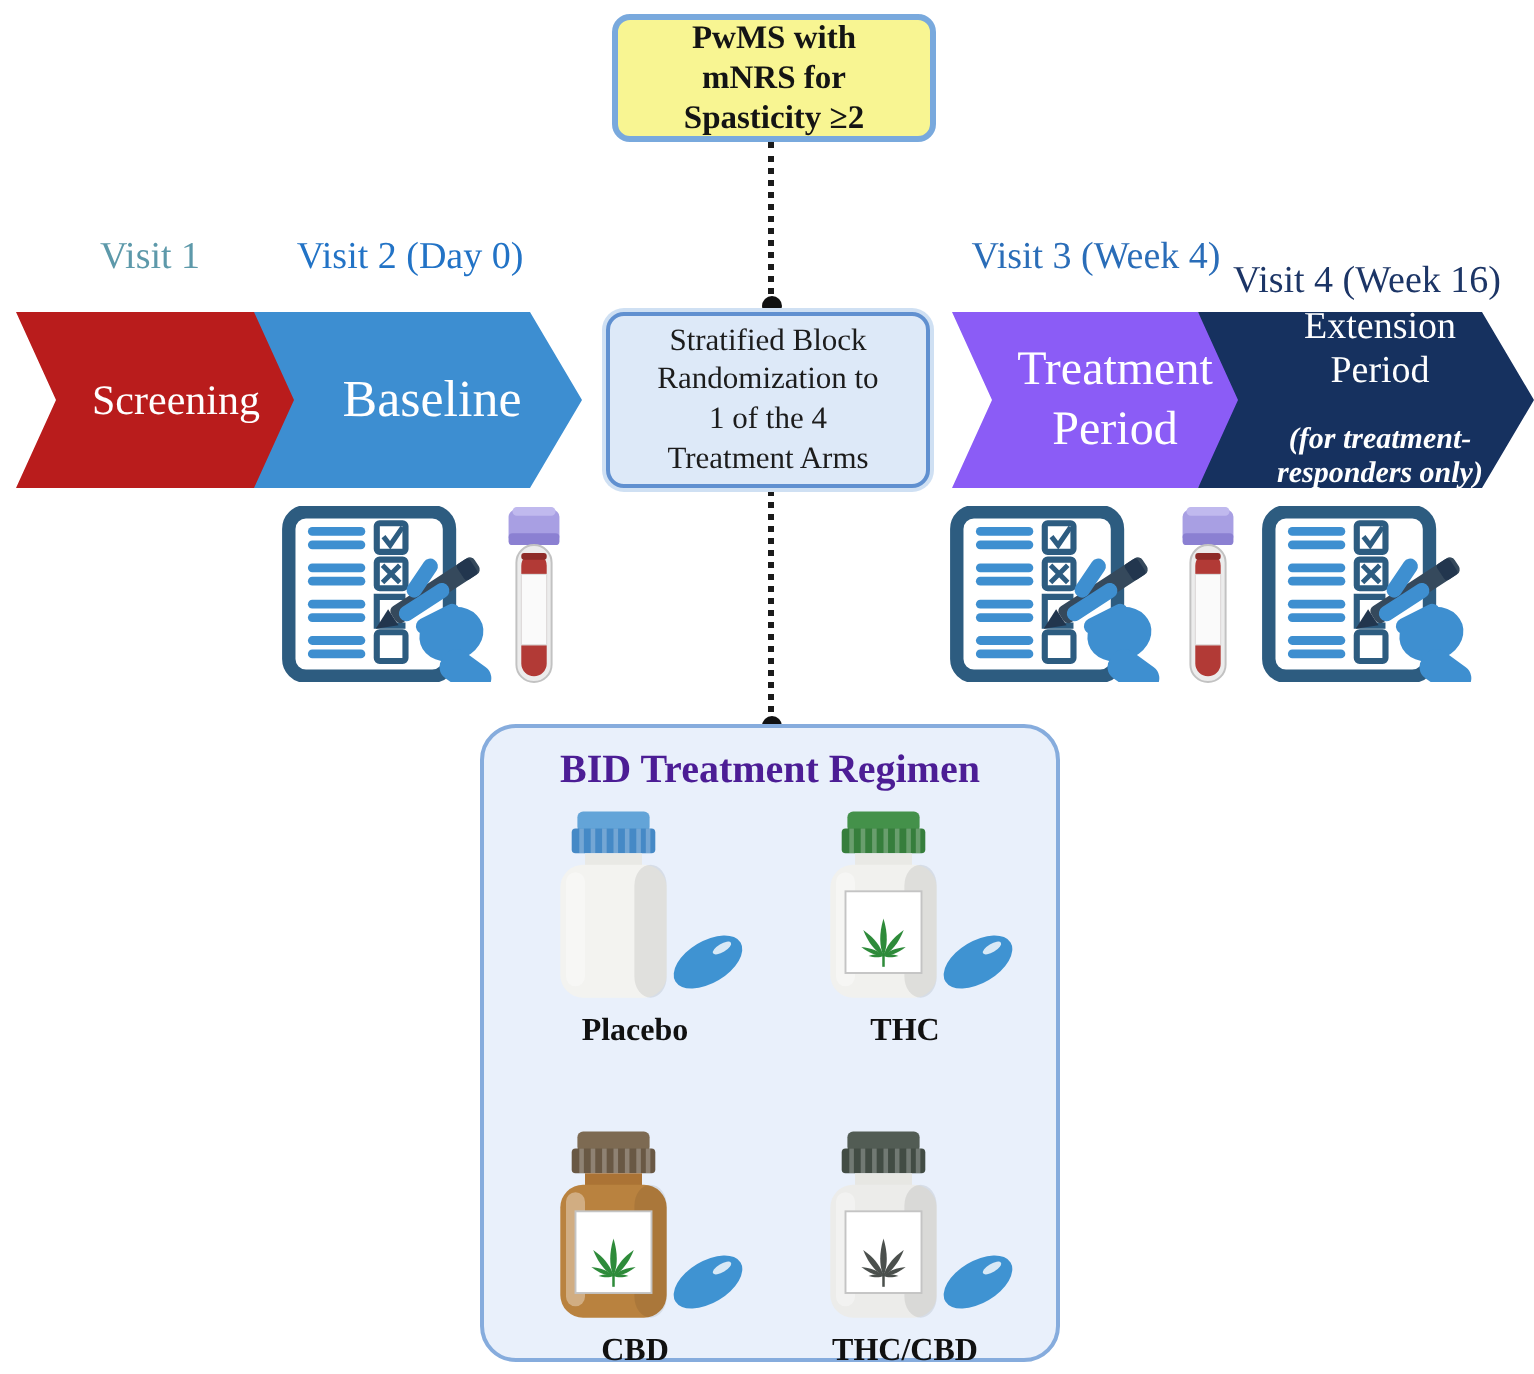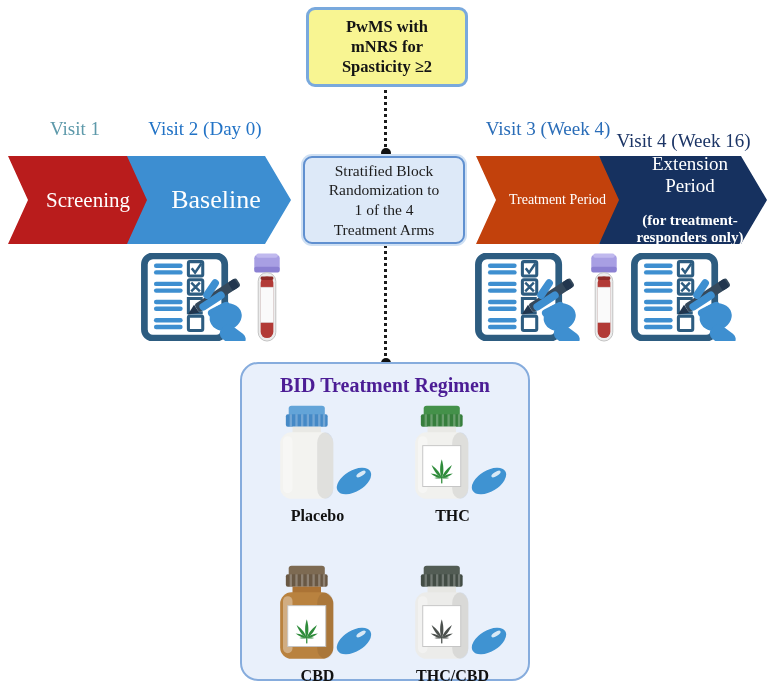--- a/index.html
+++ b/index.html
@@ -9,45 +9,45 @@
 
   
   .dotline { position:absolute; left:384px; width:0; border-left:3px dotted #1b1b1b; }
   .dotline.seg1 { top:71px; height:83px; }
   .dotline.seg2 { top:245px; height:117px; }
   .node-dot { position:absolute; width:10px; height:10px; border-radius:50%; background:#111; left:381px; }
   .node-dot.d1 { top:148px; }
   .node-dot.d2 { top:358px; }
 
   
-  .top-box { position:absolute; left:306px; top:7px; width:162px; height:80px;
+  .top-box { position:absolute; left:306px; top:7px; width:162px; height:64px;
     background:#f8f592; border:3px solid #79a9dd; border-radius:9px;
     display:flex; flex-direction:column; align-items:center; justify-content:center;
     font-weight:bold; font-size:16.5px; line-height:1.2; color:#141414; text-align:center; }
 
   
   .visit-label { position:absolute; top:118px; height:24px; text-align:center;
     font-weight:normal; font-size:19px; }
   .vl1 { left:10px;  width:130px; color:#5d99aa; }
   .vl2 { left:115px; width:180px; color:#2273c6; }
   .vl3 { left:458px; width:180px; color:#2a6db8; }
   .vl4 { left:600px; width:167px; color:#1c3566;margin-top:12px; }
 
   
   .chev { position:absolute; top:156px; height:88px; color:#fff;
     display:flex; flex-direction:column; align-items:center; justify-content:center;
     text-align:center; padding-left:14px;
     clip-path:polygon(0 0, calc(100% - 26px) 0, 100% 50%, calc(100% - 26px) 100%, 0 100%, 20px 50%); }
   .a1 { left:8px;   width:146px; background:#b91c1c; font-size:21px; }
   .a2 { left:127px; width:164px; background:#3d8ed1; font-size:26px; }
-  .a3 { left:476px; width:149px; background:#c2410c; font-size:14px; }
+  .a3 { left:476px; width:149px; background:#8b5cf6; font-size:24px; }
   .a4 { left:599px; width:168px; background:#16315f; font-size:19px; }
   .stage-narrow { width:108px; line-height:1.25; }
   .stage-ext { width:118px; line-height:1.15; }
-  .ext-note { width:150px; font-weight:bold; font-size:15px; line-height:1.15; margin-top:15px; }
+  .ext-note { width:150px; font-weight:bold; font-size:15px; line-height:1.15; margin-top:15px;font-style:italic; }
 
   
   .mid-box { position:absolute; left:303px; top:156px; width:162px; height:88px;
     background:#dde9f8; border:2.5px solid #6090d0; border-radius:9px;
     display:flex; flex-direction:column; align-items:center; justify-content:center;
     font-size:15.5px; line-height:1.26; color:#1c1c1c; text-align:center;
     box-shadow:0 0 0 2px #cfe0f3; }
 
   
   .icon-abs { position:absolute; }

